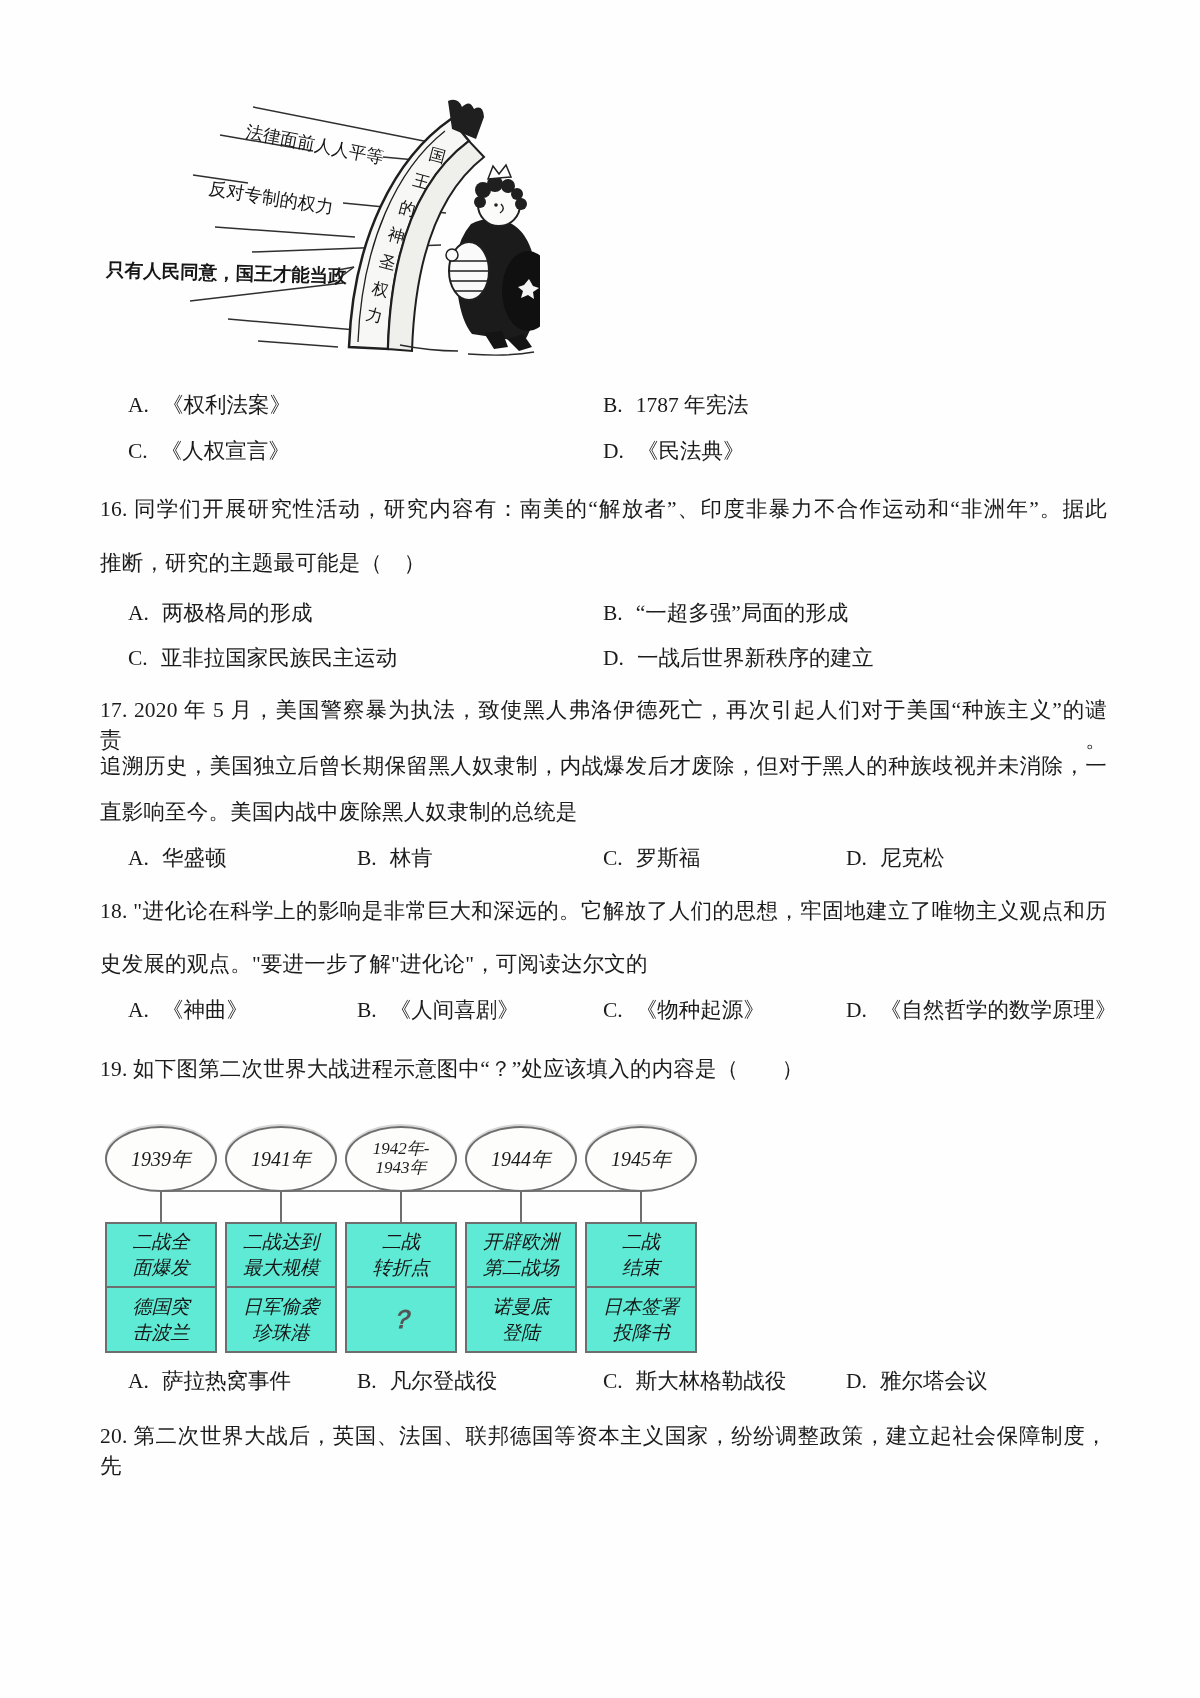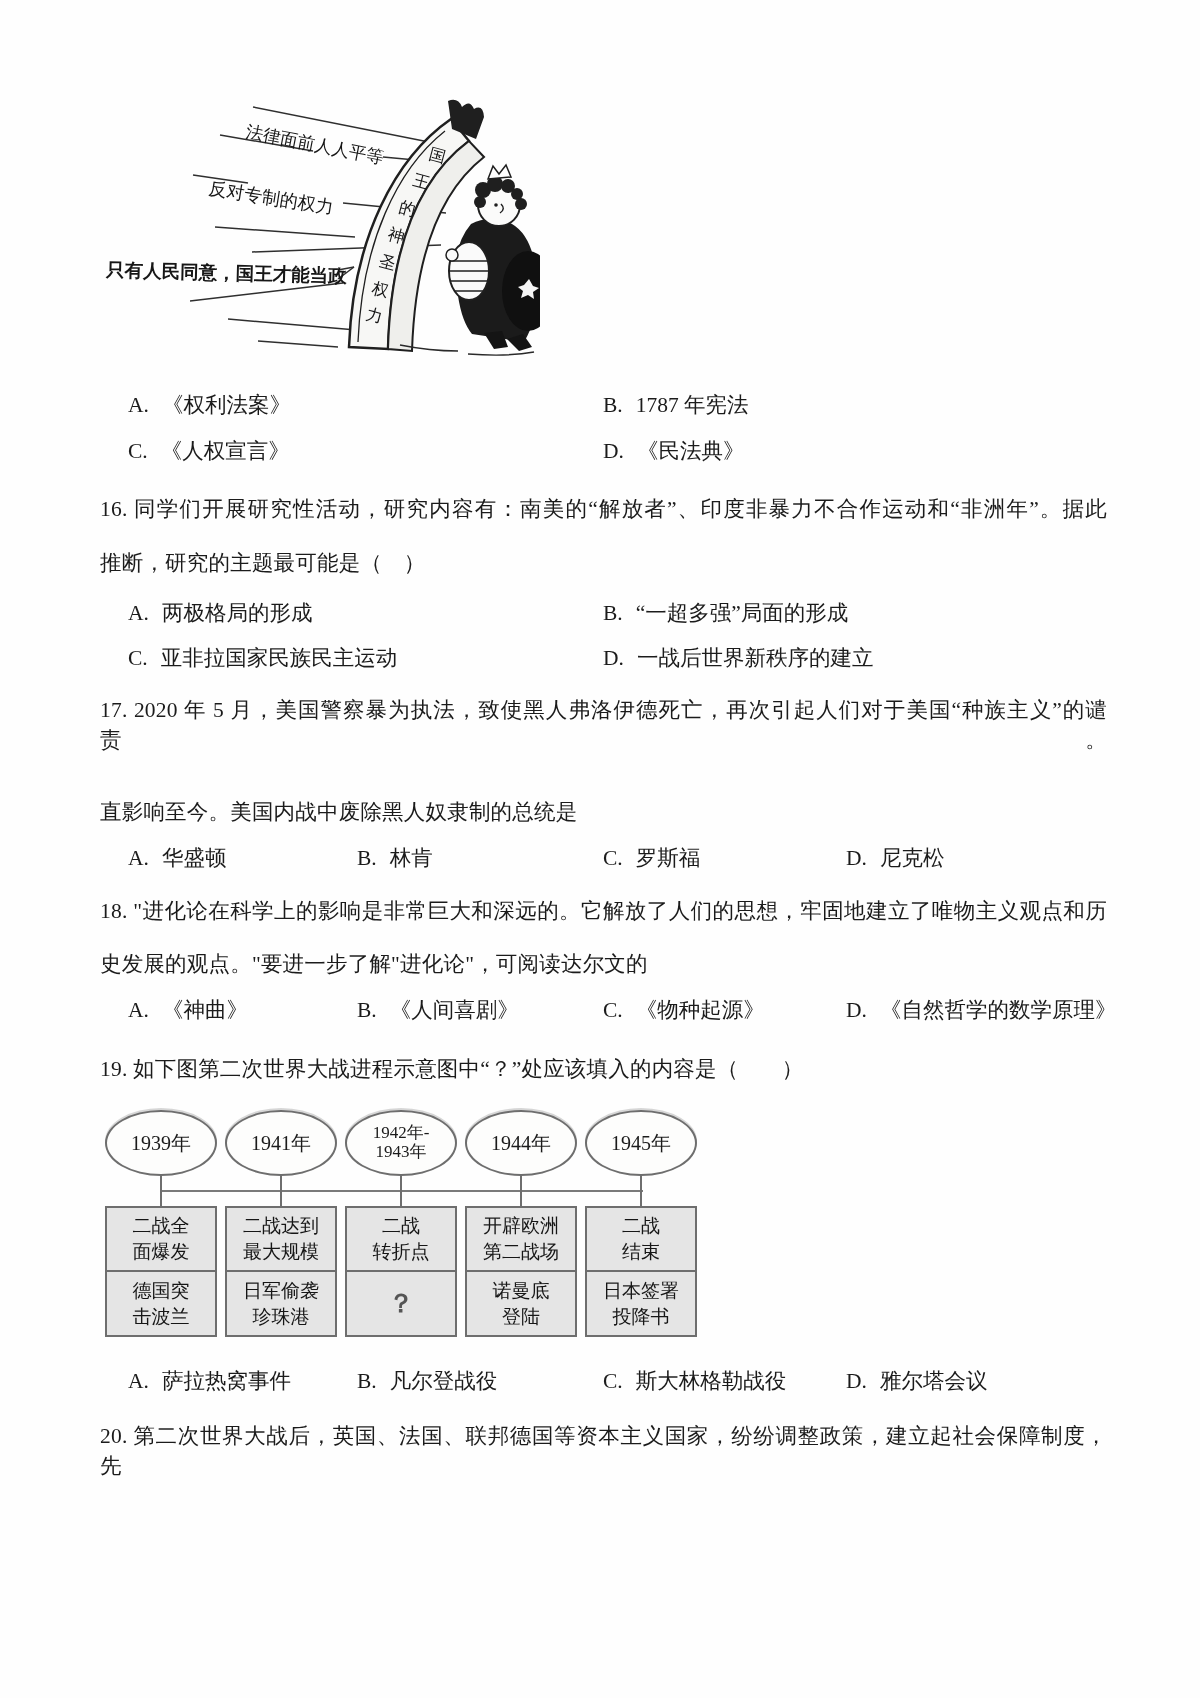--- a/index.html
+++ b/index.html
@@ -18,32 +18,32 @@
   
   .optrow { position:absolute; left:100px; width:1007px; height:30px; font-size:21.5px; }
   .opt   { position:absolute; top:0; white-space:nowrap; }
   .p1 { left:0;margin-left:28px; } .p2 { left:257px; } .p3 { left:503px; } .p4 { left:746px; }
   .okey { display:inline-block; margin-right:13px; }
   
   .cartoon { position:absolute; left:100px; top:95px; width:440px; height:262px; }
   .cartoon svg text { font-family:"Liberation Serif","DejaVu Serif",serif; fill:#161616; }
   
   .diagram { position:absolute; left:105px; top:1110px; width:594px; height:230px; }
-  .dcol { position:absolute; top:0; width:112px; }
+  .dcol { position:absolute; top:16px; width:112px;font-style:italic; }
   .c0{left:0} .c1{left:120px} .c2{left:240px} .c3{left:360px} .c4{left:480px}
   .ellipse {
     width:112px; height:66px; border:2.5px solid #6e6e6e; border-radius:50%;
     background:#fdfdfc; display:flex; align-items:center; justify-content:center;
     font-size:20px; text-align:center; white-space:pre-line; line-height:1.1;
     box-shadow:0 -2px 0 0 rgba(140,140,140,.35);
   }
   .ellipse.small { font-size:17px; }
   .stub { position:absolute; left:55px; top:66px; width:2px; height:30px; background:#6e6e6e; }
   .hline { position:absolute; left:56px; top:80px; width:482px; height:2px; background:#7a7a7a; }
-  .ebox { position:absolute; top:96px; width:112px; border:2px solid #6e6e6e; background:#e5e5e5; }
+  .ebox { position:absolute; top:96px; width:112px; border:2px solid #6e6e6e; background:#5eead4; }
   .cell {
     padding:5px 2px; min-height:63px; font-size:19px; line-height:1.38;
     text-align:center; white-space:pre-line; color:#161616;
     display:flex; align-items:center; justify-content:center;
   }
   .cell.top { border-bottom:2px solid #6e6e6e; }
   .cell.qmark { font-size:26px; color:#555; font-weight:bold; }
 </style>
 </head>
 <body>
@@ -126,20 +126,21 @@
   <div class="optrow" style="top:598px">
     <span class="opt p1"><span class="okey">A.</span><span>两极格局的形成</span></span>
     <span class="opt p3"><span class="okey">B.</span><span>“一超多强”局面的形成</span></span>
   </div>
   <div class="optrow" style="top:643px">
     <span class="opt p1"><span class="okey">C.</span><span>亚非拉国家民族民主运动</span></span>
     <span class="opt p3"><span class="okey">D.</span><span>一战后世界新秩序的建立</span></span>
   </div>
 
   <p class="line just" style="top:695px">17. 2020 年 5 月，美国警察暴为执法，致使黑人弗洛伊德死亡，再次引起人们对于美国“种族主义”的谴责。</p>
+  <p class="line just" style="top:751px">追溯历史，美国独立后曾长期保留黑人奴隶制，内战爆发后才废除，但对于黑人的种族歧视并未消除，一</p>
   <p class="line" style="top:797px">直影响至今。美国内战中废除黑人奴隶制的总统是</p>
   <div class="optrow" style="top:843px">
     <span class="opt p1"><span class="okey">A.</span><span>华盛顿</span></span>
     <span class="opt p2"><span class="okey">B.</span><span>林肯</span></span>
     <span class="opt p3"><span class="okey">C.</span><span>罗斯福</span></span>
     <span class="opt p4"><span class="okey">D.</span><span>尼克松</span></span>
   </div>
 
   <p class="line just" style="top:896px">18. "进化论在科学上的影响是非常巨大和深远的。它解放了人们的思想，牢固地建立了唯物主义观点和历</p>
   <p class="line" style="top:949px">史发展的观点。"要进一步了解"进化论"，可阅读达尔文的</p>

